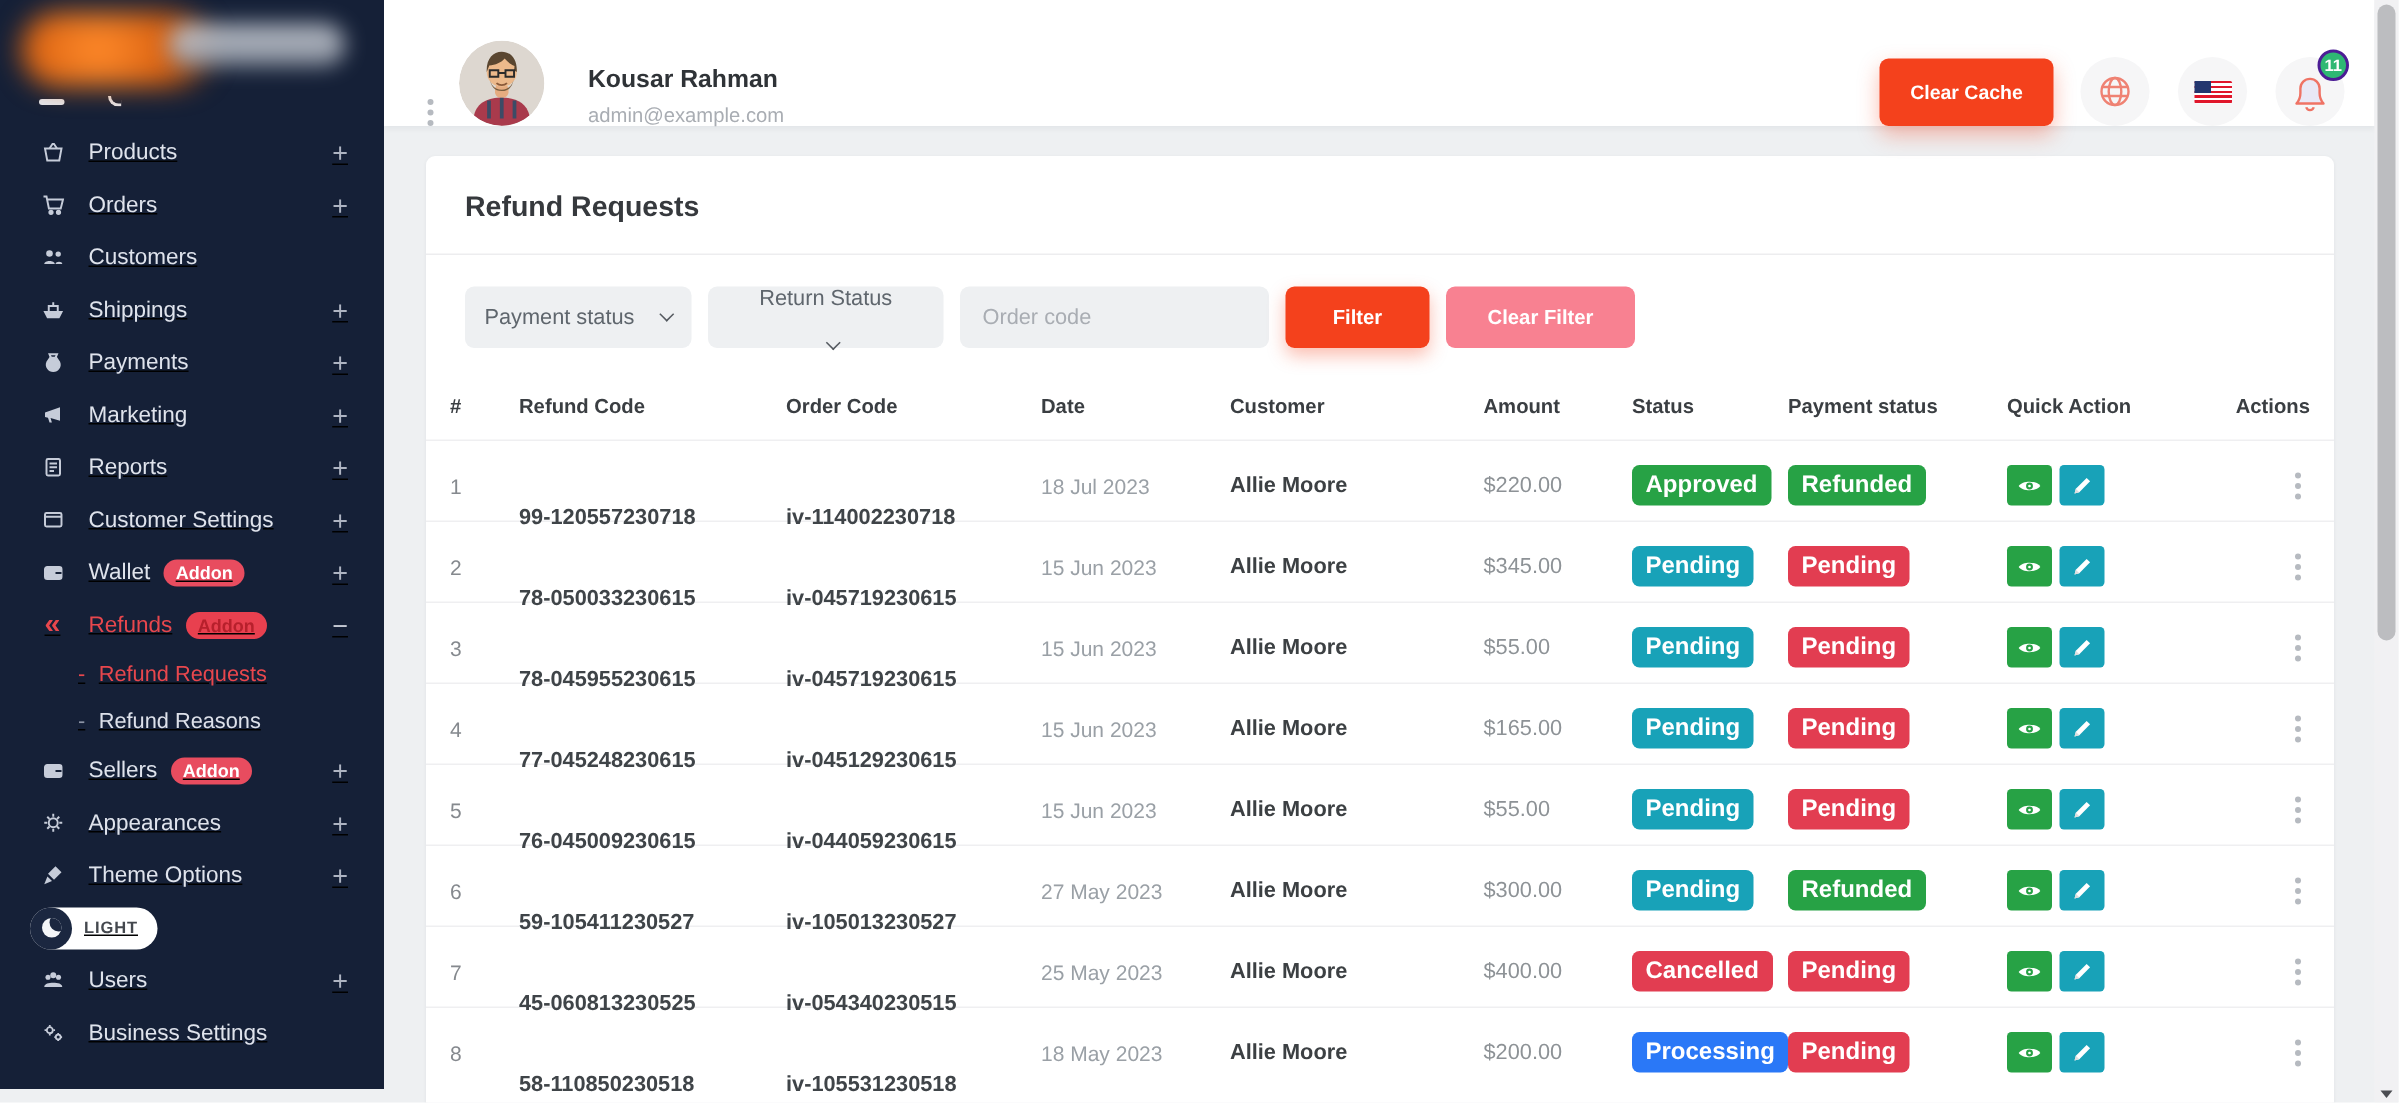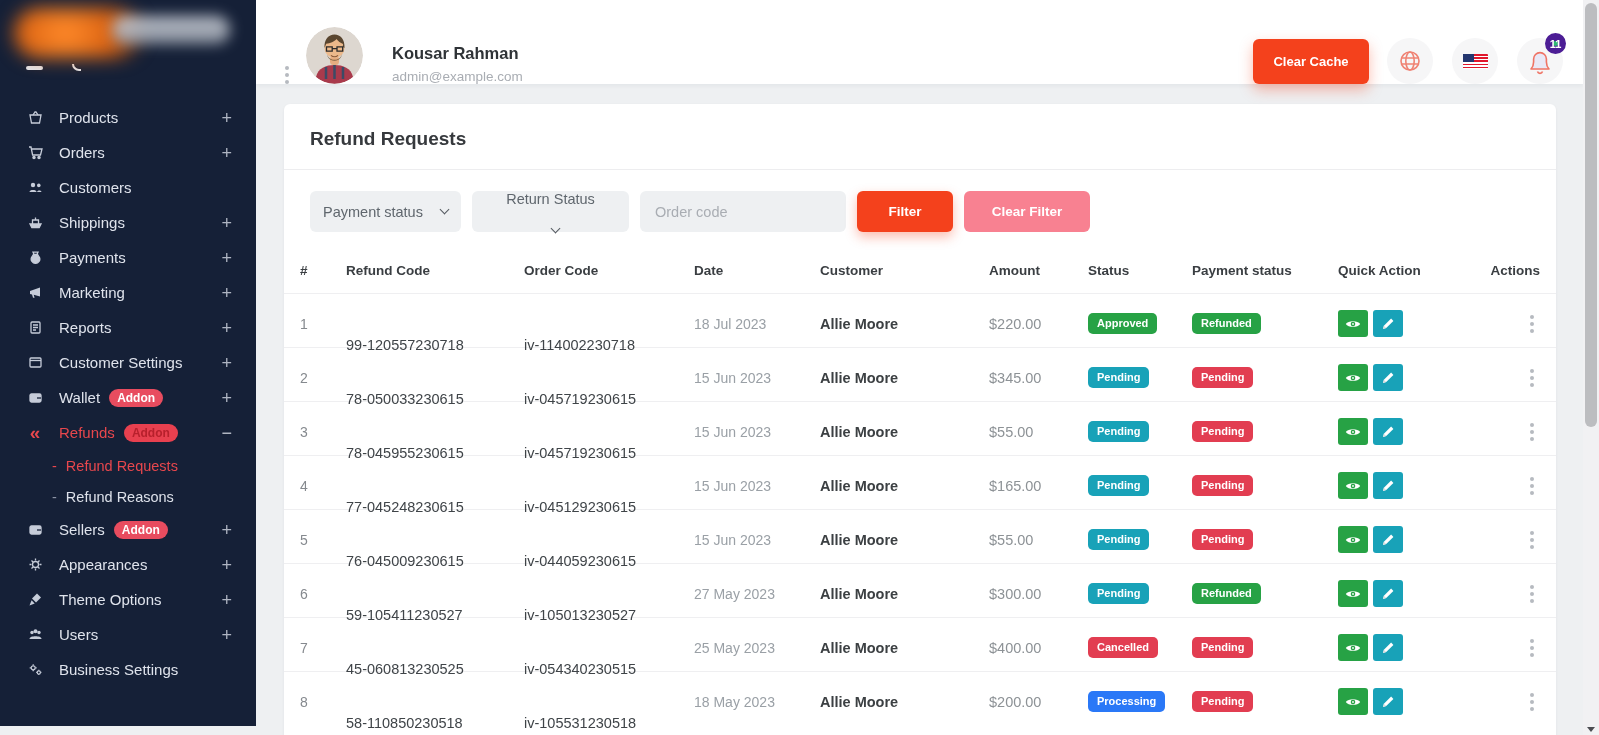--- a/index.html
+++ b/index.html
@@ -9,21 +9,21 @@
   
   .sidebar { position:absolute; left:0; top:0; width:256px; height:726px; background:#152037; overflow:hidden; z-index:5; }
   .logo { position:relative; height:60px; }
   .logo-blob-orange { position:absolute; left:14px; top:8px; width:128px; height:50px; border-radius:28px;
       background:radial-gradient(circle at 40% 50%, #ff8a2a, #d96212 60%, rgba(120,60,10,.25)); filter:blur(9px); }
   .logo-blob-text { position:absolute; left:112px; top:16px; width:118px; height:28px; border-radius:14px;
       background:linear-gradient(#d7dbe2,#9aa1ad); filter:blur(7px); opacity:.85; }
   .partial { height:24px; display:flex; align-items:flex-start; padding:6px 26px 0; }
   .pdash { width:17px; height:4px; border-radius:2px; background:#e3e7ef; }
   .pdesc { width:9px; height:7px; border:2px solid #e3e7ef; border-top:none; border-right:none; border-radius:0 0 0 7px; margin-left:29px; margin-top:-2px; }
-  .menu { margin-top:16px; }
+  .menu { margin-top:0;text-decoration:underline; }
   .mi { display:flex; align-items:center; height:35px; padding:0 24px 0 26px; color:#dfe3ec; font-size:15px; cursor:pointer; position:relative; }
   .mi .ico { width:18px; margin-right:15px; display:flex; justify-content:center; color:#c6ccd9; flex:none; }
   .mi .plus { margin-left:auto; color:#aeb4c2; font-size:18px; line-height:1; }
   .mi.active, .mi.active .ico { color:#e8474d; }
   .mi.active .plus { color:#c3c8d2; }
   .badge-addon { background:#e84c5f; color:#fff; font-size:12px; font-weight:700; border-radius:9px; padding:3px 8px; margin-left:9px; line-height:1;text-align:right; }
   .mi.active .badge-addon { background:#e8404f; color:#b7202c; }
   .sub { display:flex; align-items:center; height:31px; padding-left:52px; color:#dde1ea; font-size:14.5px; cursor:pointer; }
   .sub .dash { margin-right:9px; color:#8b93a5; }
   .sub.active, .sub.active .dash { color:#e8474d; }
@@ -49,21 +49,21 @@
   .clock { text-align:right; margin-right:19px; }
   .ctime { font-size:20px; font-weight:700; color:#26292d; letter-spacing:1px; }
   .cdate { font-size:13px; color:#55595e; margin-top:3px; }
   .btn-cache { width:116px; height:45px; background:#f4411c; color:#fff; border:none; border-radius:6px; font-family:inherit;
       font-size:13px; font-weight:700; cursor:pointer; box-shadow:0 6px 14px rgba(244,65,28,.35); margin-right:18px; }
   .circle-btn { width:46px; height:46px; border-radius:50%; background:#f6f6f7; display:flex; align-items:center; justify-content:center; margin-right:19px; cursor:pointer; position:relative; flex:none; }
   .circle-btn.last { margin-right:20px; }
   .flag { width:25px; height:15px; position:relative; background:repeating-linear-gradient(180deg,#e0162b 0 1.6px,#fff 1.6px 3.2px); border-radius:1px; }
   .flag::before { content:""; position:absolute; left:0; top:0; width:11px; height:8px; background:#23366f; }
   .notif-badge { position:absolute; top:-5px; right:-3px; width:21px; height:21px; border-radius:50%; background:#2eb873; color:#fff;
-      font-size:11px; font-weight:700; display:flex; align-items:center; justify-content:center; border:8px solid #4c1d95; }
+      font-size:11px; font-weight:700; display:flex; align-items:center; justify-content:center; border:2px solid #4c1d95; }
 
   
   .content { position:absolute; left:256px; right:16px; top:71px; bottom:0; overflow:hidden; }
   .card { margin:33px 27px 0 28px; background:#fff; border-radius:6px; box-shadow:0 1px 3px rgba(22,33,55,.06); min-height:700px; }
   .card-title { font-size:19px; font-weight:700; color:#36393d; padding:24px 26px 19px; }
   .card-divider { height:1px; background:#ededef; }
   .filters { display:flex; align-items:center; gap:11px; padding:21px 26px 15px; }
   .select { height:41px; background:#eef0f2; border-radius:6px; display:flex; align-items:center; justify-content:space-between; padding:0 13px; color:#5f666d; font-size:14.5px; cursor:pointer; }
   .sel-payment { width:151px; }
   .sel-return { width:157px;flex-direction:column; }
@@ -71,25 +71,25 @@
   .inp-order { width:206px; height:41px; background:#eef0f2; border:none; border-radius:6px; padding:0 15px; font-family:inherit; font-size:14.5px; color:#3c4043; }
   .inp-order::placeholder { color:#a9adb3; }
   .btn-filter { width:96px; height:41px; background:#f4411c; color:#fff; border:none; border-radius:6px; font-family:inherit; font-size:13.5px; font-weight:700; cursor:pointer; box-shadow:0 5px 12px rgba(244,65,28,.35); }
   .btn-clearfilter { width:126px; height:41px; background:#f88191; color:#fff; border:none; border-radius:6px; font-family:inherit; font-size:13.5px; font-weight:700; cursor:pointer; }
 
   .thead, .trow { display:grid; grid-template-columns:46px 178px 170px 126px 169px 99px 104px 146px 130px 1fr; align-items:center; padding:0 16px; }
   .thead { height:46px; font-size:13.5px; font-weight:700; color:#3a3e42; }
   .thead .th-actions { justify-self:end; }
   .trow { height:54px; border-top:1px solid #efeff1; }
   .c-num { font-size:14px; color:#85898e; }
-  .c-code { font-size:14.5px; font-weight:400; color:#3f4448;margin-top:43px; }
+  .c-code { font-size:14.5px; font-weight:700; color:#3f4448;margin-top:43px; }
   .c-date { font-size:14px; color:#9aa0a6; }
   .c-cust { font-size:14.5px; font-weight:700; color:#3c4043; }
   .c-amt { font-size:14.5px; color:#8d9296; }
-  .badge { display:inline-block; color:#fff; font-size:11px; font-weight:700; padding:4px 9px; border-radius:5px; line-height:1.2; }
+  .badge { display:inline-block; color:#fff; font-size:16px; font-weight:700; padding:4px 9px; border-radius:5px; line-height:1.2; }
   .green { background:#27a245; } .teal { background:#18a2b8; } .red { background:#e23d51; } .blue { background:#2a78f7; }
   .qa { display:flex; gap:5px; }
   .qa-btn { width:30px; height:27px; border:none; border-radius:3px; display:flex; align-items:center; justify-content:center; cursor:pointer; }
   .qa-view { background:#27a245; } .qa-edit { background:#18a2b8; }
   .c-actions { justify-self:end; padding-right:6px; }
 
   
   .vscroll { position:absolute; right:0; top:0; width:16px; height:735px; background:#f1f1f3; z-index:10; }
   .vthumb { position:absolute; left:2px; top:3px; width:12px; height:424px; border-radius:7px; background:#bcbdc0; cursor:pointer; }
   .varrow { position:absolute; bottom:3px; left:4px; width:0; height:0; border-left:4px solid transparent; border-right:4px solid transparent; border-top:5px solid #4b4d52; cursor:pointer; }
@@ -238,20 +238,28 @@
     </div>
     <div class="mi">
       <span class="ico">
           <svg width="15" height="15" viewBox="0 0 15 15" fill="currentColor">
             <path d="M9 1.5l4 4-5 5-4-4z"></path>
             <path d="M3.6 8.3L1.5 13.5l5.2-2.1z"></path>
           </svg>
         </span>
       <span>Theme Options</span>
       <span class="plus">+</span>
+    </div>
+    <div class="toggle-row">
+      <div class="light-pill">
+        <span class="pill-circle">
+            <span class="moon"></span>
+          </span>
+        <span class="light-label">LIGHT</span>
+      </div>
     </div>
     <div class="mi">
       <span class="ico">
           <svg width="15" height="15" viewBox="0 0 15 15" fill="currentColor">
             <circle cx="4" cy="5.5" r="1.7"></circle>
             <circle cx="11" cy="5.5" r="1.7"></circle>
             <circle cx="7.5" cy="4.2" r="2"></circle>
             <path d="M1.5 12c0-2.2 3-2.8 6-2.8s6 .6 6 2.8z"></path>
           </svg>
         </span>

